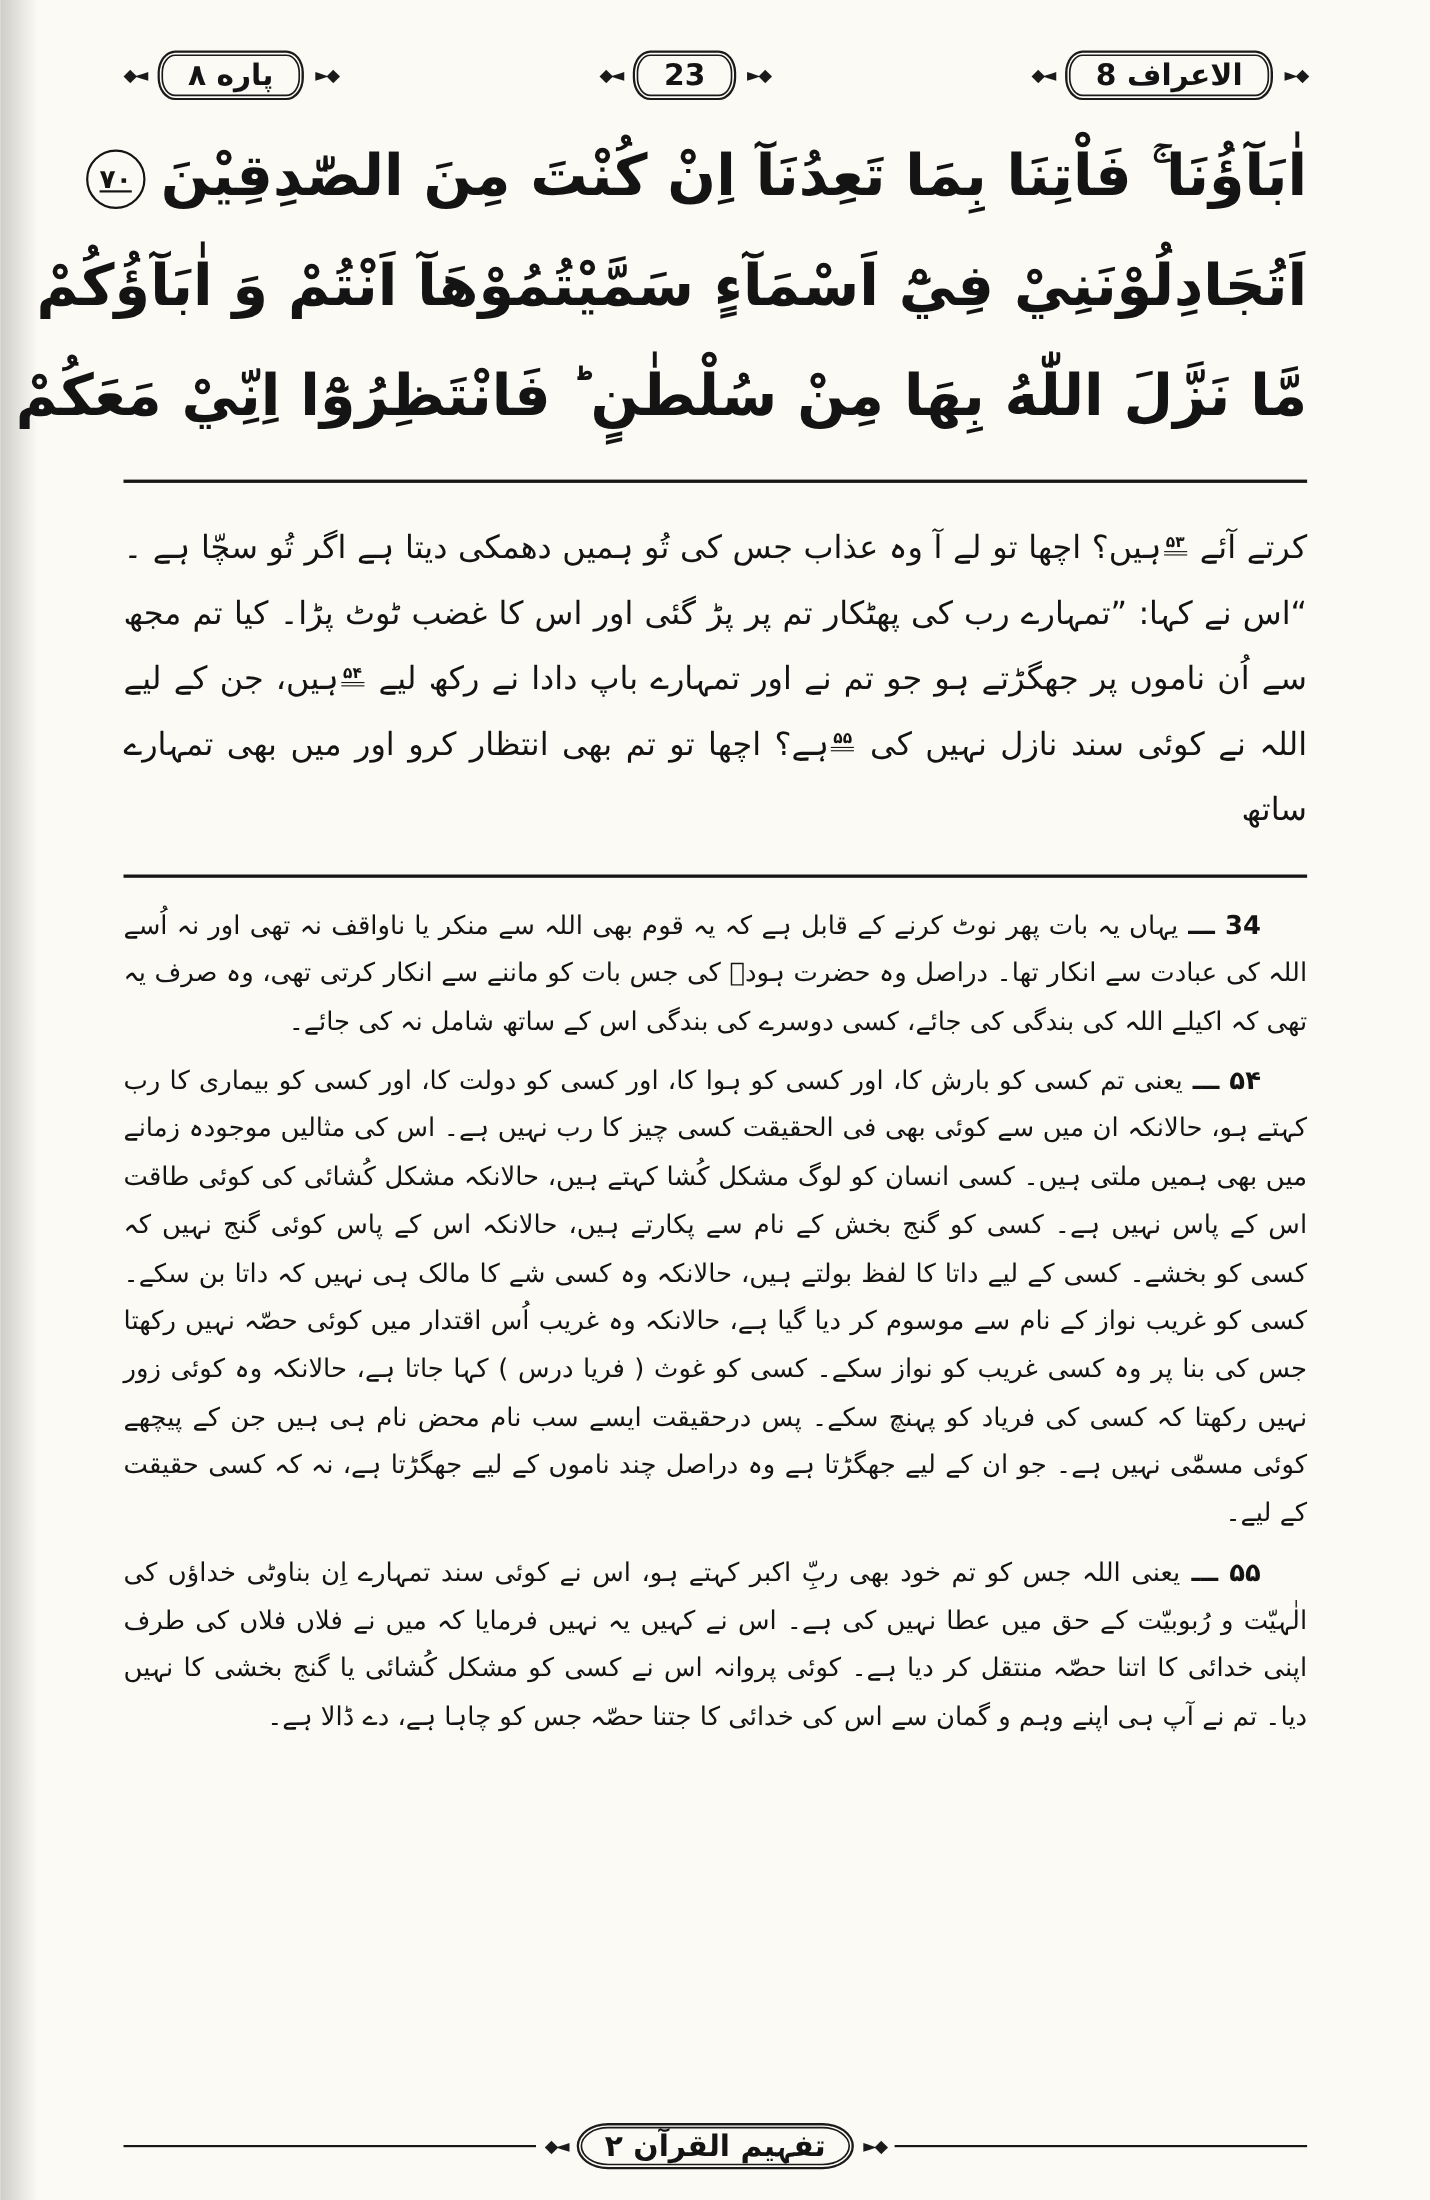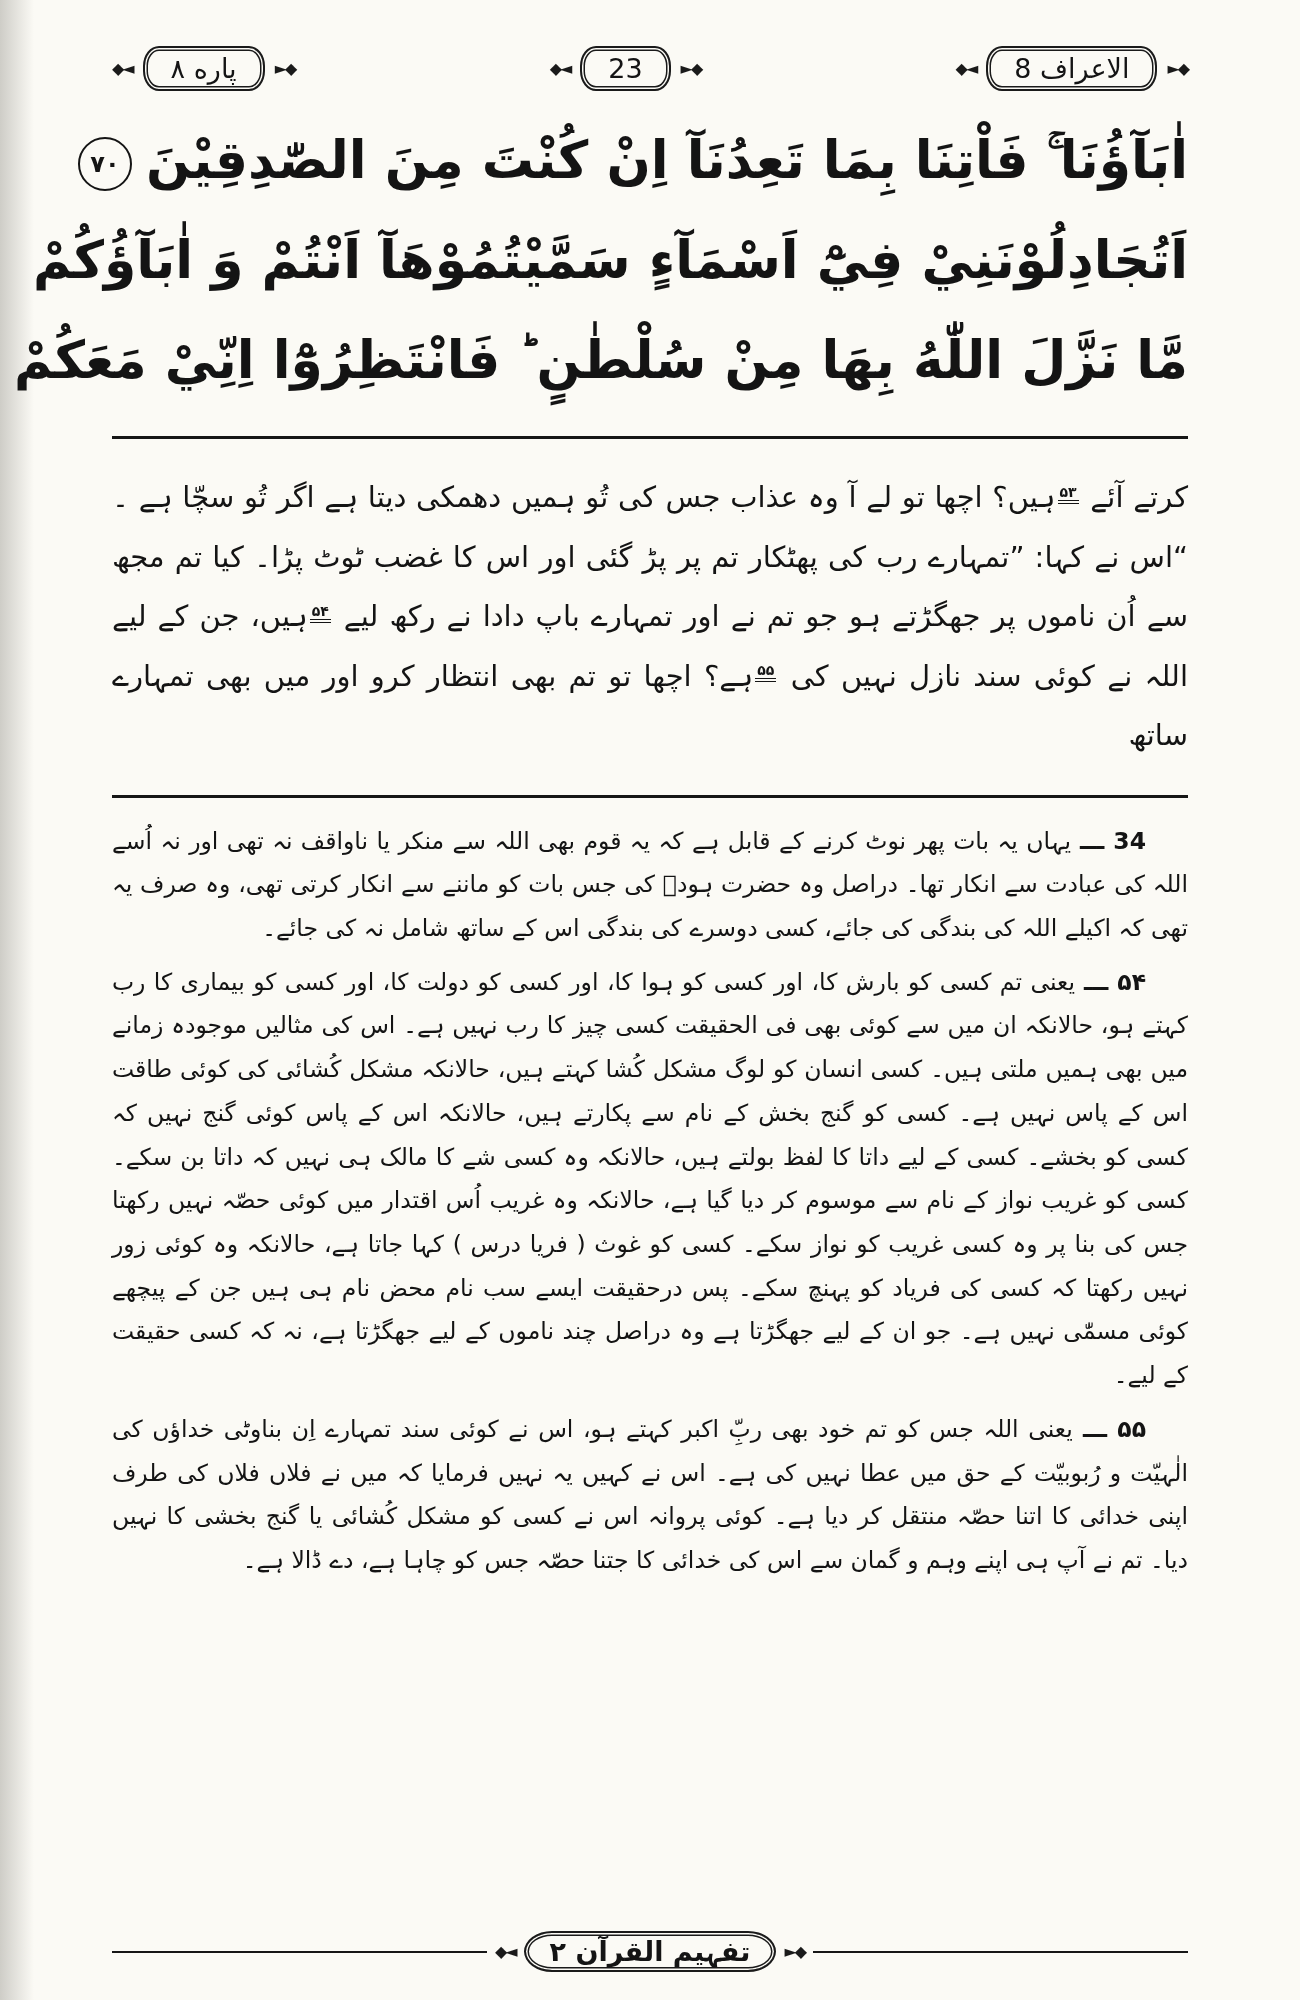--- a/index.html
+++ b/index.html
@@ -44,21 +44,21 @@
     display: inline-flex;
     align-items: center;
     gap: 10px;
   }
   .cartouche-box {
     border: 2.5px solid #1a1a1a;
     border-radius: 16px / 20px;
     box-shadow: 0 0 0 1.5px #fbfaf5 inset, 0 0 0 3px #1a1a1a inset;
     padding: 5px 26px;
     font-size: 27px;
-    font-weight: normal;
+    font-weight: bold;
     white-space: nowrap;
     background: #fbfaf5;
   }
   .ornament {
     font-size: 16px;
     line-height: 1;
     color: #1a1a1a;
     letter-spacing: -2px;
   }
 
@@ -79,20 +79,21 @@
     justify-content: center;
     width: 50px;
     height: 50px;
     border: 2.5px solid #141414;
     border-radius: 50%;
     font-size: 24px;
     font-weight: bold;
     vertical-align: middle;
     margin-right: 14px;
     letter-spacing: 0;
+    text-decoration: underline;
   }
 
   
   .rule {
     border: none;
     border-top: 3px solid #161616;
     margin: 26px 0 22px 0;
   }
 
   

